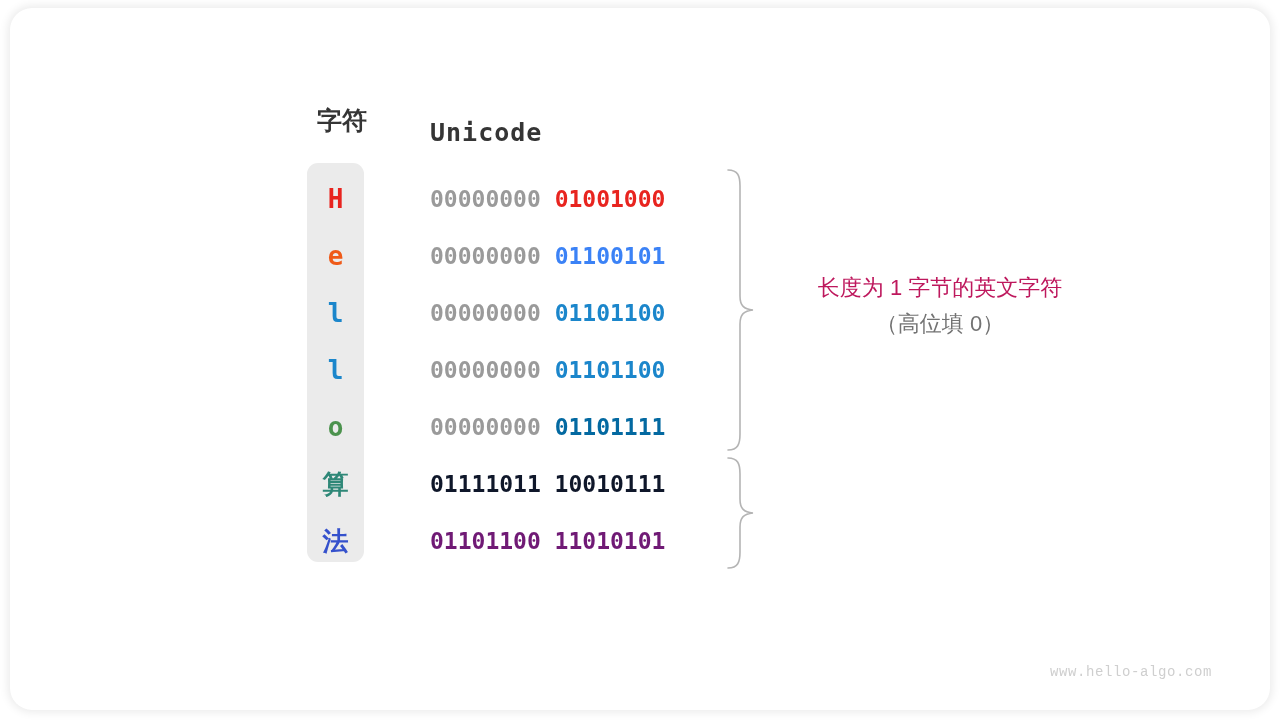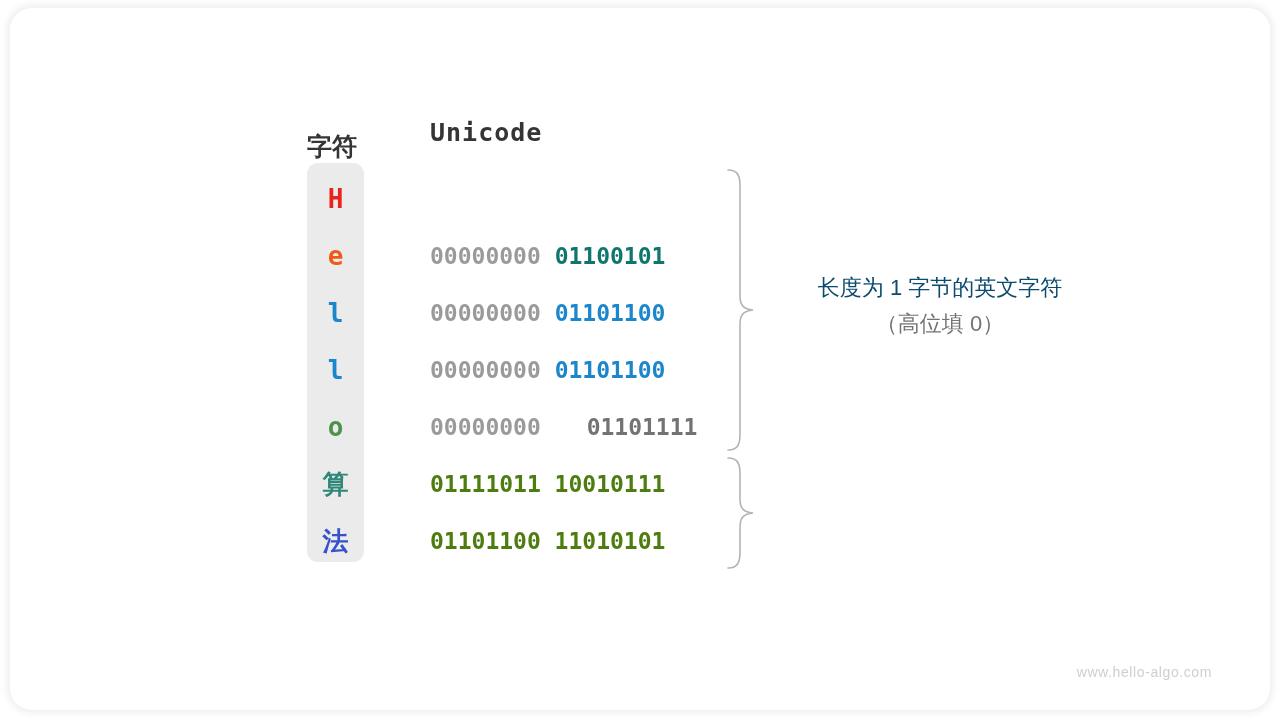--- a/index.html
+++ b/index.html
@@ -37,23 +37,23 @@
 
   
   .hdr {
     position: absolute;
     font-weight: bold;
     color: #353535;
     white-space: nowrap;
   }
   #hdr-char {
     left: 297px;
-    top: 122px;
+    top: 96px;
     width: 60px;
-    text-align: left;
+    text-align: right;
     font-size: 25px;
     font-family: "Liberation Sans", "DejaVu Sans", sans-serif;
   }
   #hdr-unicode {
     left: 420px;
     top: 110px;
     width: 264px;
     text-align: left;
     font-size: 25px;
     font-family: "DejaVu Sans Mono", "Liberation Mono", monospace;
@@ -112,80 +112,81 @@
 
   
   .annot {
     position: absolute;
     text-align: center;
     white-space: nowrap;
     font-family: "Liberation Sans", "DejaVu Sans", sans-serif;
   }
   .annot-l1 {
     font-size: 22px;
-    color: #0c4a6e;
+    color: #be185d;
     line-height: 36px;
   }
   .annot-l2 {
     font-size: 22px;
     color: #737373;
     line-height: 36px;
   }
   #annot-1 { left: 770px; top: 262px; width: 320px; }
   #annot-2 { left: 770px; top: 480px; width: 320px; }
 
   
   #watermark {
     position: absolute;
     right: 58px;
     bottom: 30px;
     font-size: 14px;
     color: #cfcfcf;
     letter-spacing: 0.6px;
-    font-family: Liberation Sans, sans-serif;
+    font-family: Liberation Mono, monospace;
   }
 </style>
 </head>
 <body>
 
 <div id="card">
   <div id="stage">
 
     <div class="hdr" id="hdr-char">字符</div>
     <div class="hdr" id="hdr-unicode">Unicode</div>
 
     <div id="char-col-bg"></div>
 
     <div id="rows-container">
         <div class="row" style="top: 163px;">
           <div class="cell-char" style="color: rgb(232, 36, 31);">H</div>
+          <div class="cell-bits"><span class="bits-hi">00000000 </span><span class="bits-lo" style="color: rgb(232, 36, 31);">01001000</span></div>
         </div>
         <div class="row" style="top: 220px;">
           <div class="cell-char" style="color: rgb(239, 90, 24);">e</div>
-          <div class="cell-bits"><span class="bits-hi">00000000 </span><span class="bits-lo" style="color: #0f766e;">01100101</span></div>
+          <div class="cell-bits"><span class="bits-hi">00000000 </span><span class="bits-lo" style="color: #3b82f6;">01100101</span></div>
         </div>
         <div class="row" style="top: 277px;">
           <div class="cell-char" style="color: rgb(27, 134, 203);">l</div>
           <div class="cell-bits"><span class="bits-hi">00000000 </span><span class="bits-lo" style="color: rgb(27, 134, 203);">01101100</span></div>
         </div>
         <div class="row" style="top: 334px;">
           <div class="cell-char" style="color: rgb(27, 134, 203);">l</div>
           <div class="cell-bits"><span class="bits-hi">00000000 </span><span class="bits-lo" style="color: rgb(27, 134, 203);">01101100</span></div>
         </div>
         <div class="row" style="top: 391px;">
           <div class="cell-char" style="color: rgb(75, 146, 77);">o</div>
-          <div class="cell-bits"><span class="bits-hi">00000000 </span><span class="bits-lo" style="color: #737373; margin-left: 32px;">01101111</span></div>
+          <div class="cell-bits"><span class="bits-hi">00000000 </span><span class="bits-lo" style="color: #0369a1;">01101111</span></div>
         </div>
         <div class="row" style="top: 448px;">
           <div class="cell-char" style="color: rgb(46, 135, 119);">算</div>
-          <div class="cell-bits"><span class="bits-hi"></span><span class="bits-lo" style="color: #4d7c0f; margin-top: 48px;">01111011 10010111</span></div>
+          <div class="cell-bits"><span class="bits-hi"></span><span class="bits-lo" style="color: #0f172a; margin-top: 48px;">01111011 10010111</span></div>
         </div>
         <div class="row" style="top: 505px;">
           <div class="cell-char" style="color: rgb(53, 81, 204);">法</div>
-          <div class="cell-bits"><span class="bits-hi"></span><span class="bits-lo" style="color: #4d7c0f; text-align: center;">01101100 11010101</span></div>
+          <div class="cell-bits"><span class="bits-hi"></span><span class="bits-lo" style="color: #701a75; text-align: center;">01101100 11010101</span></div>
         </div>
       </div>
 
     <svg class="brace" id="brace-1" style="left:714px; top:160px;" width="34" height="284" viewBox="0 0 34 284">
       <path d="M 4 2 C 14 2 16 8 16 18 L 16 128 C 16 138 20 141 29 142
                C 20 143 16 146 16 156 L 16 266 C 16 276 14 282 4 282" fill="none" stroke="#b4b4b4" stroke-width="1.6" stroke-linecap="round"></path>
     </svg>
 
     <svg class="brace" id="brace-2" style="left:714px; top:448px;" width="34" height="114" viewBox="0 0 34 114">
       <path d="M 4 2 C 14 2 16 8 16 18 L 16 43 C 16 53 20 56 29 57

